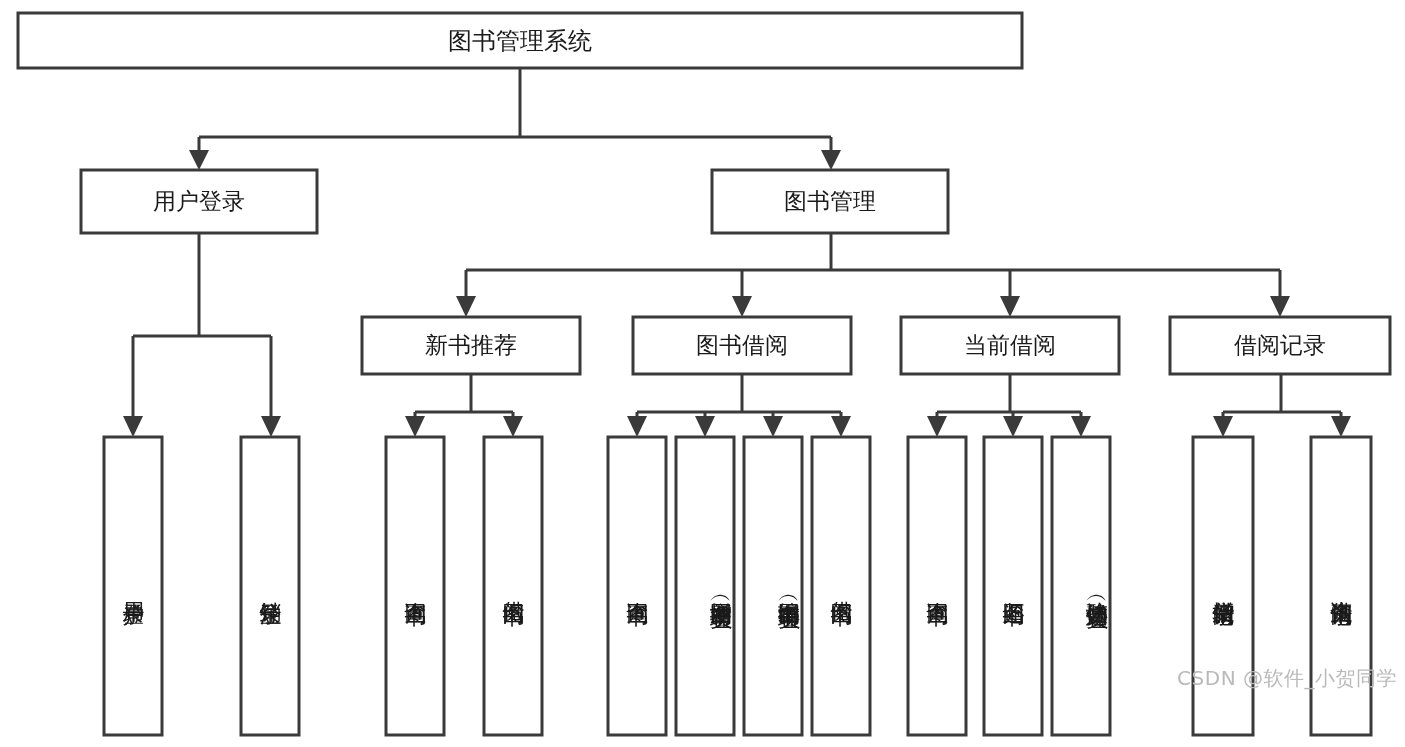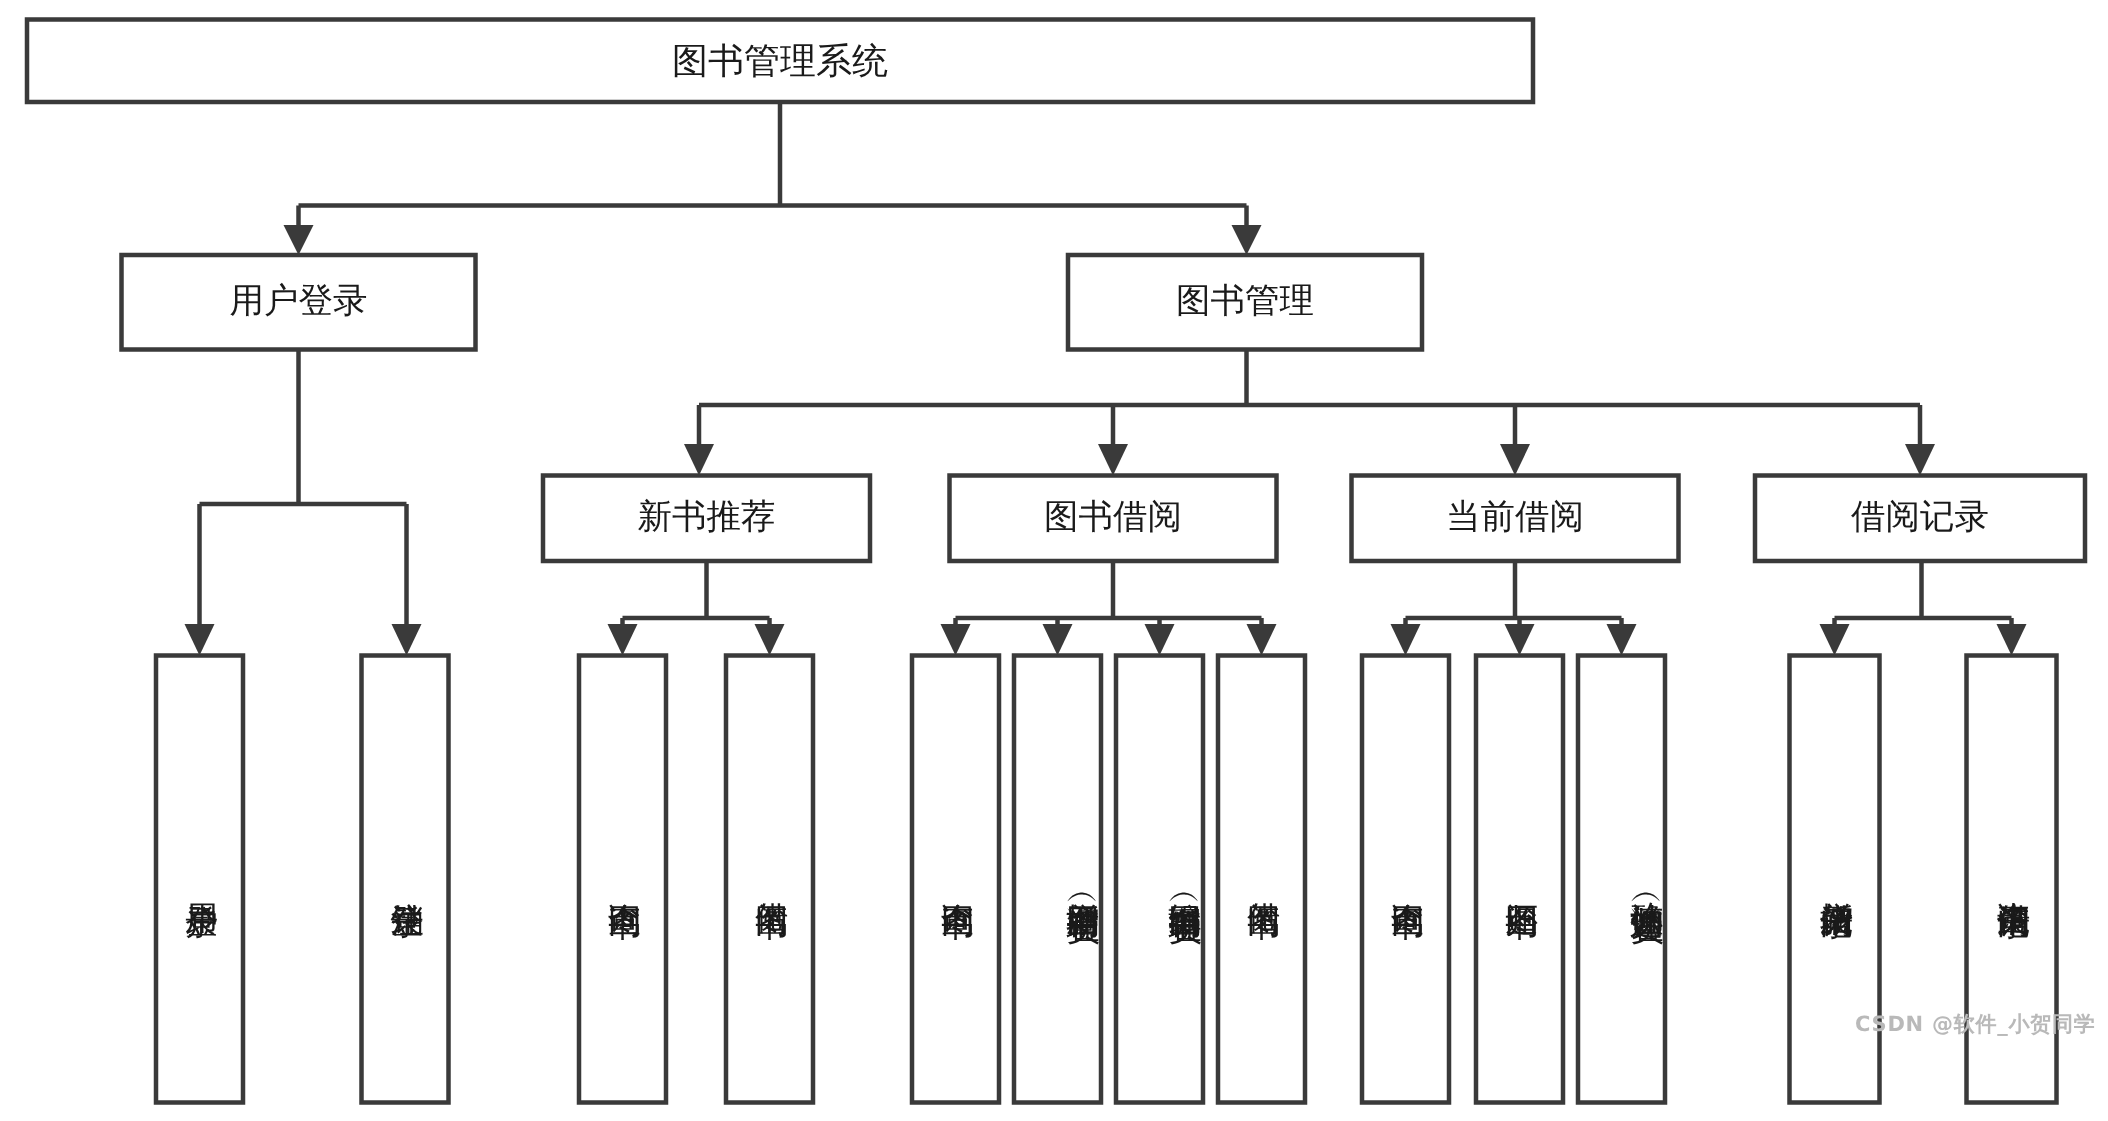--- a/index.html
+++ b/index.html
@@ -70,25 +70,24 @@
     display: flex;
     align-items: center;
     justify-content: center;
     pointer-events: none;
   }
   .watermark {
     position: absolute;
     right: 8px;
     bottom: 6px;
     font-family: "DejaVu Sans", "Liberation Sans", sans-serif;
-    font-size: 14px;
+    font-size: 20px;
     color: #b9b9b9;
     white-space: nowrap;
     letter-spacing: 0.5px;
-    font-weight: bold;
   }
 </style>
 </head>
 <body>
 
 <div id="diagram-root">
 
   <svg class="diagram-canvas" viewBox="0 0 1405 747">
     <defs>
       <marker id="arrow" viewBox="0 0 12 12" refX="6" refY="10" markerWidth="10" markerHeight="10" orient="auto">

